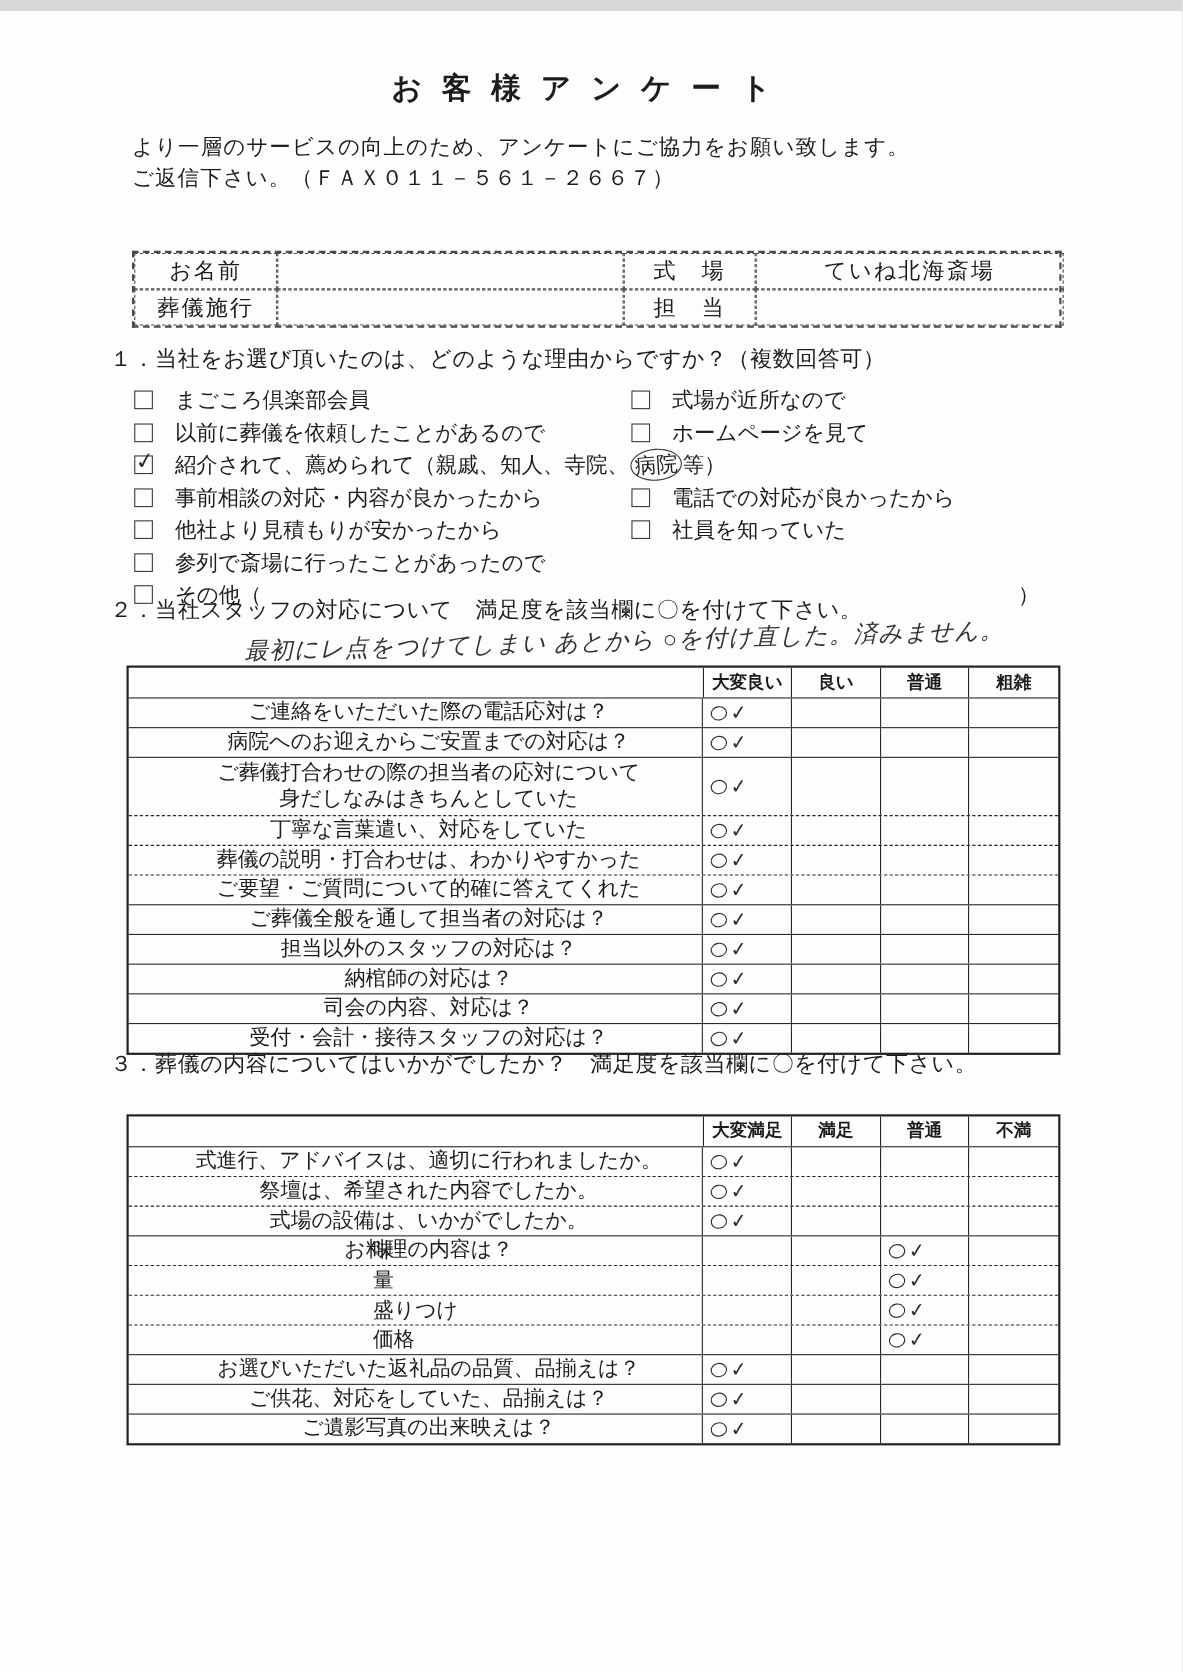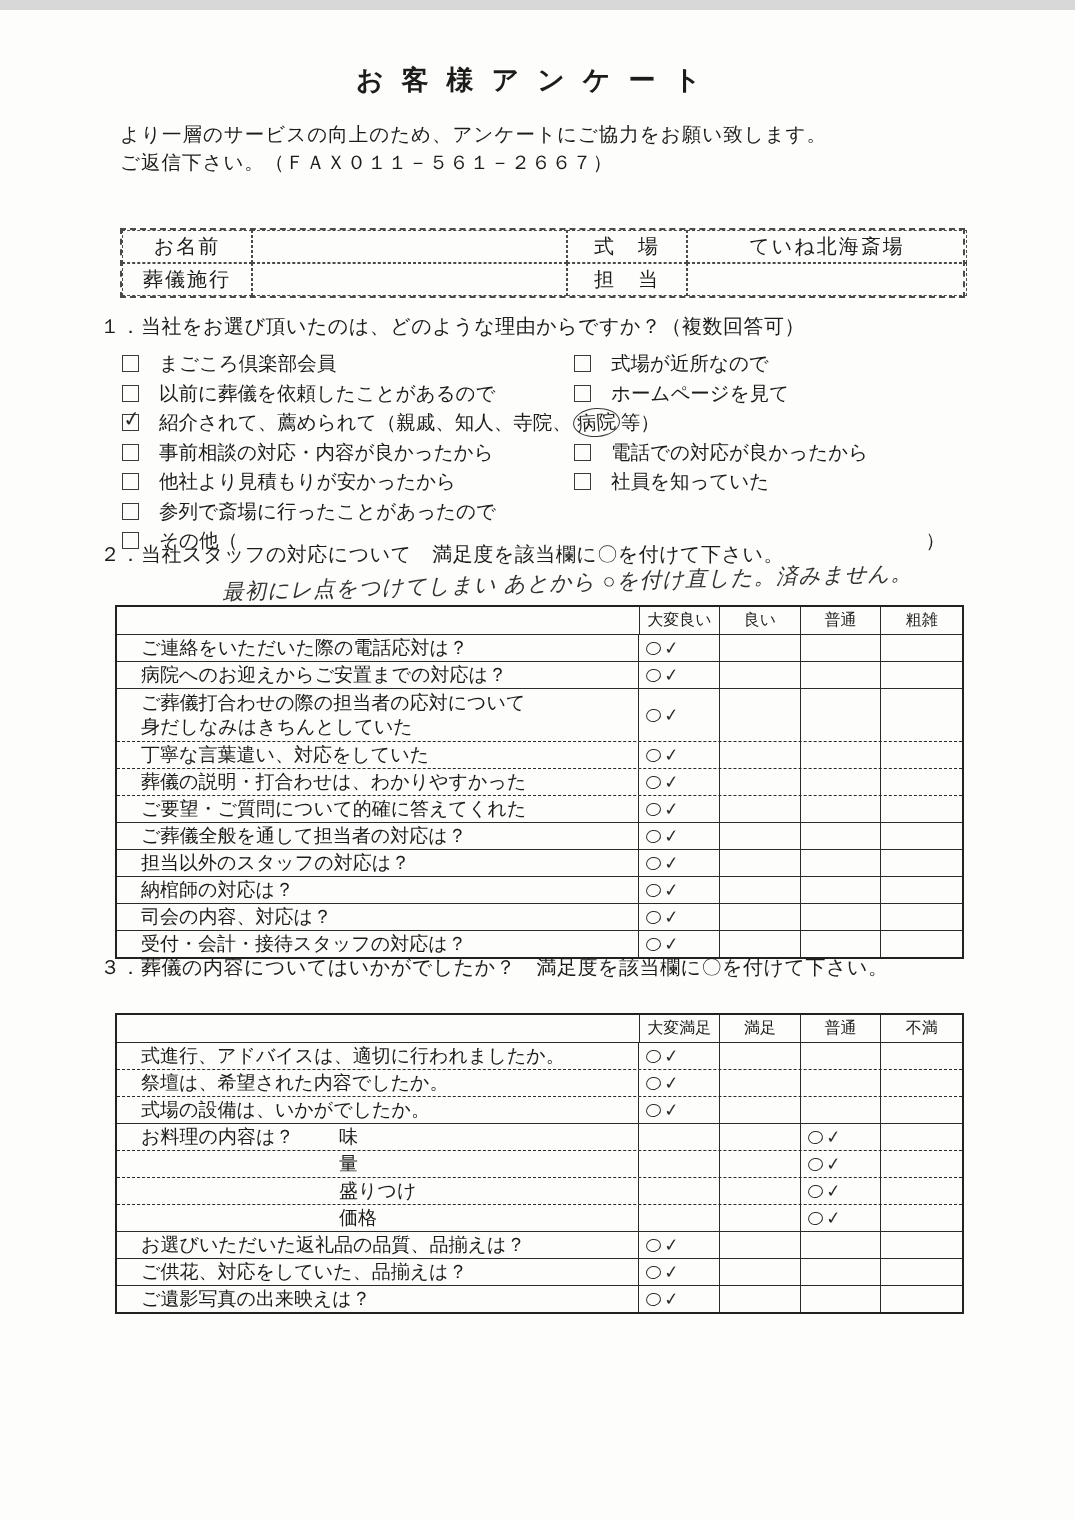--- a/index.html
+++ b/index.html
@@ -70,24 +70,24 @@
   .rt-q2 { top:595px; }
   .rt-q3 { top:1003px; }
   .rt-row { display:flex; border-bottom:1.4px solid #2a2a2a; }
   .rt-row:last-child { border-bottom:none; }
   .rt-row.dashed { border-bottom:1.4px dashed #2a2a2a; }
   .rt-cell {
     border-right:1.4px solid #2a2a2a; display:flex; align-items:center;
     min-height:26px;
   }
   .rt-cell:last-child { border-right:none;text-align:center; }
-  .rt-label-col { width:525px; position:relative; padding-left:24px; flex-direction:column; align-items:flex-start; justify-content:center; }
+  .rt-label-col { width:525px; position:relative; padding-left:24px; flex-direction:column; align-items:center; justify-content:center; }
   .rt-col { width:81px; justify-content:flex-start; padding-left:7px; }
   .rt-header .rt-col { justify-content:center; padding-left:0; font-size:16px; }
-  .rt-header { border-bottom:1.6px solid #2a2a2a; }
+  .rt-header { border-bottom:1.6px solid #2a2a2a;font-weight:bold; }
   .rt-header .rt-cell { min-height:27px; }
   .rt-label { font-size:19px; line-height:24px; white-space:nowrap; }
   .rt-sub { position:absolute; left:222px; top:50%; transform:translateY(-50%); font-size:19px; }
   .row-tall .rt-cell { min-height:52px; }
   
   .mark { display:inline-flex; align-items:center; }
   .mk-circle {
     width:15px; height:13px; border:1.7px solid #2c2c2c; border-radius:50%;
     transform:rotate(-10deg); display:inline-block;
   }

